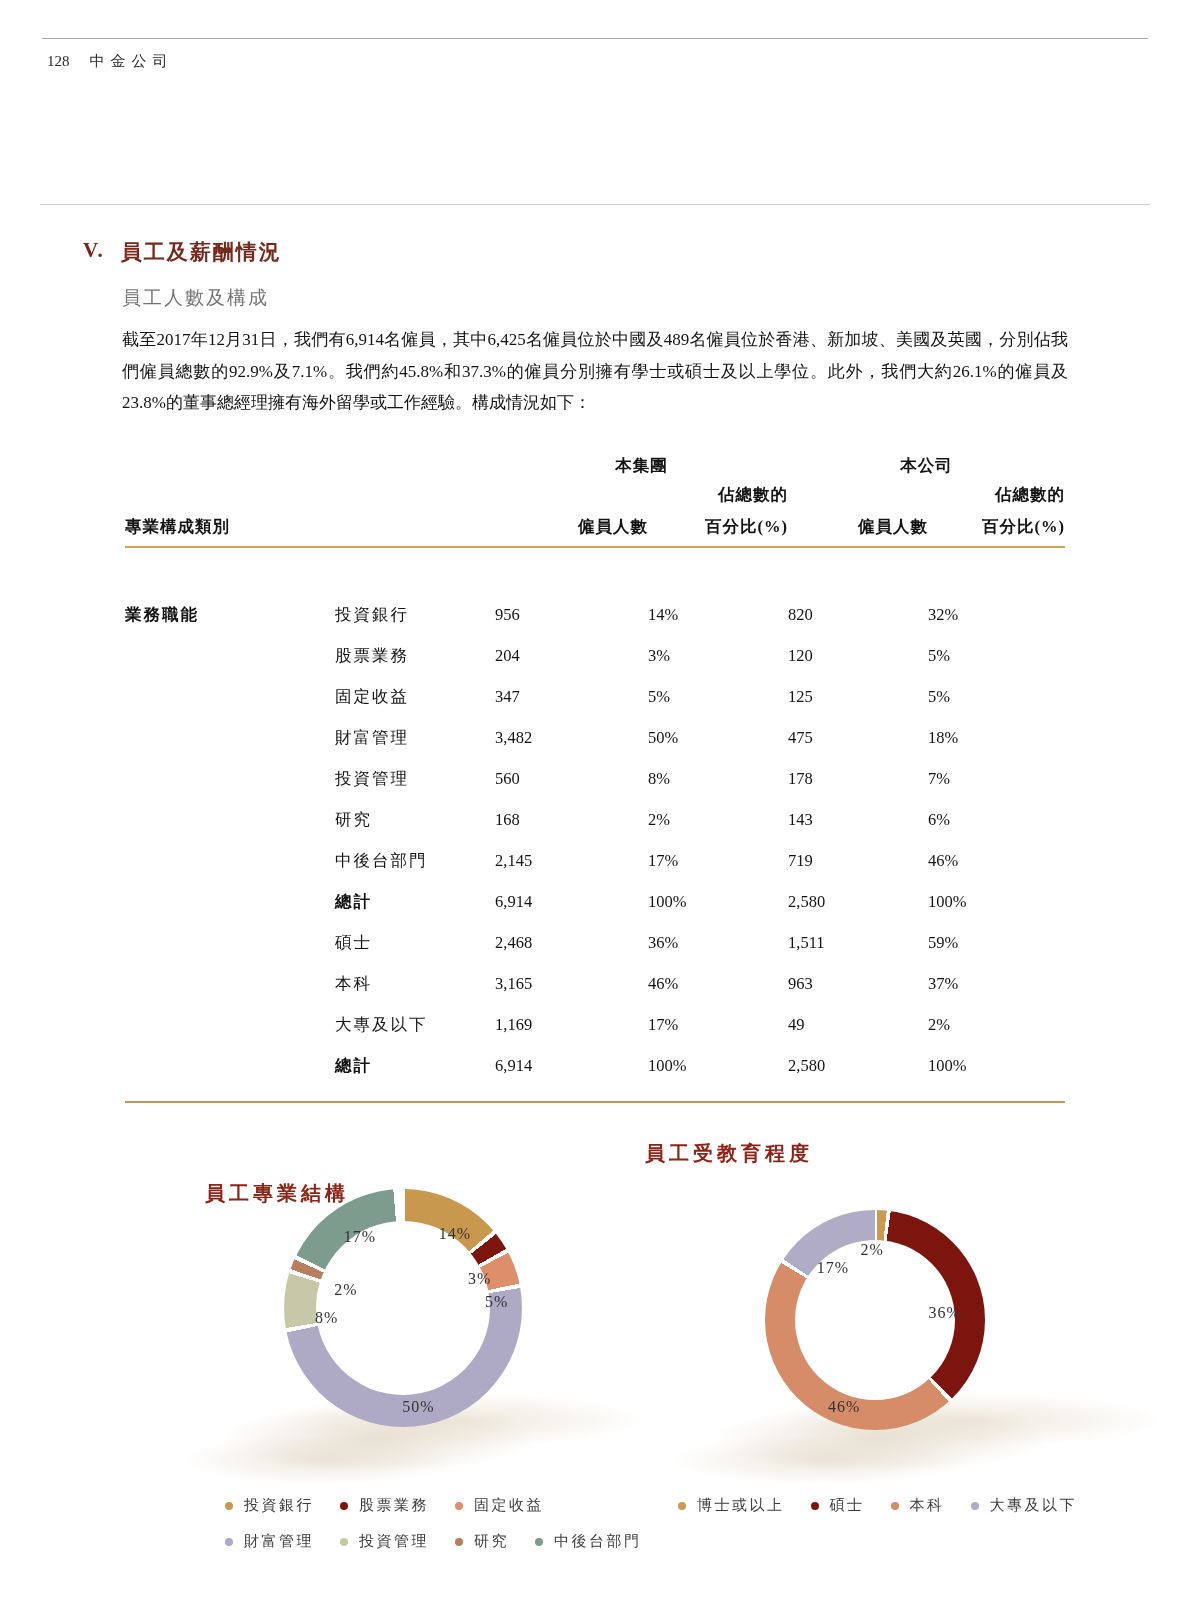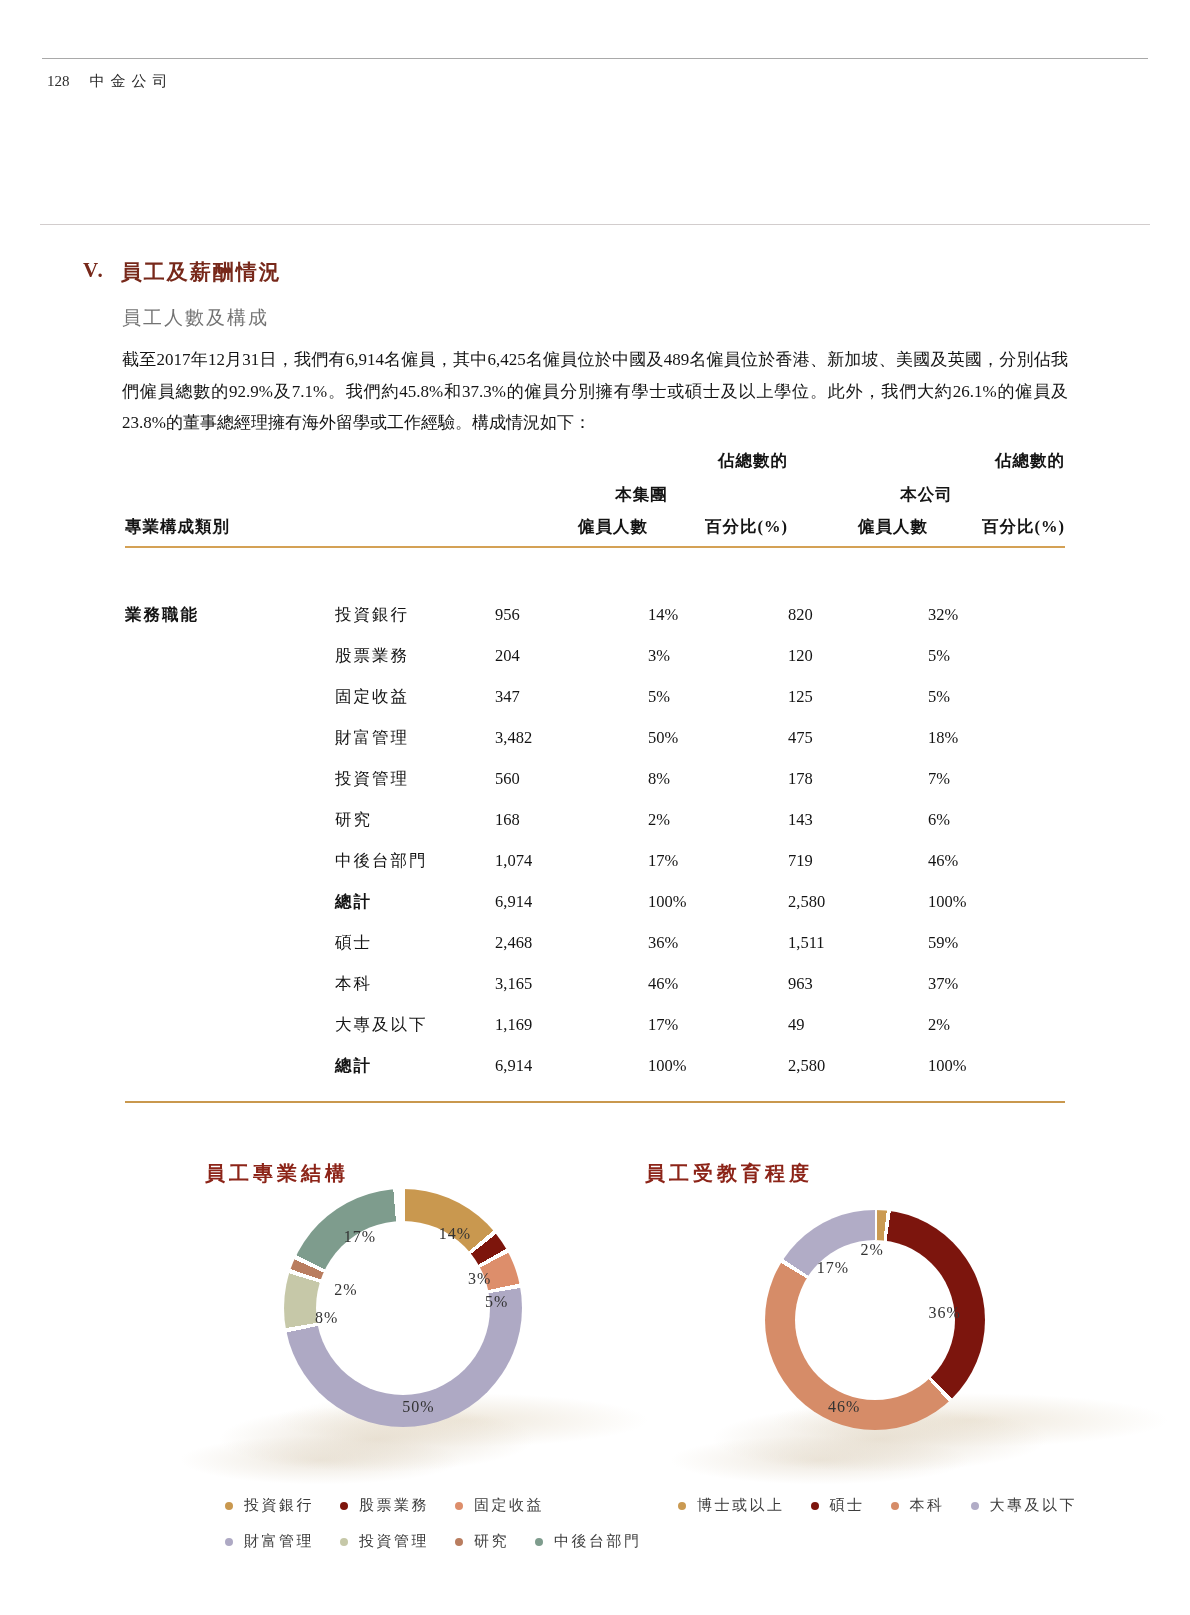--- a/index.html
+++ b/index.html
@@ -1,18 +1,18 @@
 <!DOCTYPE html>
 <html><head>
 <meta charset="utf-8">
 <style>
   html,body{margin:0;padding:0;background:#ffffff;}
   .page{position:relative;width:1190px;height:1615px;background:#ffffff;overflow:hidden;
         font-family:"Liberation Serif","DejaVu Serif",serif;color:#1a1a1a;}
-  .abs{position:absolute;margin-top:20px;}
+  .abs{position:absolute;}
   .rule-top{left:42px;top:38px;width:1106px;height:1px;background:#a9a9a9;}
   .page-head{left:47px;top:52px;display:flex;align-items:baseline;gap:20px;font-size:15px;color:#2b2b2b;}
   .page-head .company{letter-spacing:6px;}
   .doc-title{left:83px;top:131px;font-size:34px;font-weight:bold;color:#7c1b12;letter-spacing:3px;}
   .rule-title{left:40px;top:204px;width:1110px;height:1px;background:#d2cdcd;}
   .sec-head{left:83px;top:238px;display:flex;gap:16px;font-size:21px;font-weight:bold;color:#77281a;letter-spacing:2px;}
   .sub-head{left:122px;top:285px;font-size:19px;font-weight:normal;color:#737373;letter-spacing:2px;}
   .para{left:122px;top:324px;width:946px;font-size:17px;line-height:31.5px;text-align:justify;color:#141414;}
   
   .emp-table{position:absolute;left:125px;top:443px;width:940px;border-collapse:collapse;font-size:16.5px;color:#141414;}
@@ -73,31 +73,31 @@
   <table class="emp-table">
     <colgroup>
       <col style="width:210px">
         <col style="width:160px">
         <col style="width:153px">
       <col style="width:140px">
         <col style="width:140px">
         <col style="width:137px">
     </colgroup>
     <tbody>
-        <tr class="hdr hdr-r2">
+        <tr class="hdr hdr-r1">
+      <td colspan="2"></td>
+      <td colspan="2" class="t-center">本集團</td>
+      <td colspan="2" class="t-center">本公司</td>
+    </tr>
+    <tr class="hdr hdr-r2">
       <td colspan="2"></td>
       <td></td>
       <td class="t-right">佔總數的</td>
       <td></td>
       <td class="t-right">佔總數的</td>
-    </tr>
-    <tr class="hdr hdr-r1">
-      <td colspan="2"></td>
-      <td colspan="2" class="t-center">本集團</td>
-      <td colspan="2" class="t-center">本公司</td>
     </tr>
     <tr class="hdr hdr-r3">
       <td colspan="2">專業構成類別</td>
       <td class="t-right">僱員人數</td>
       <td class="t-right">百分比(%)</td>
       <td class="t-right">僱員人數</td>
       <td class="t-right">百分比(%)</td>
     </tr>
     <tr class="spacer-row">
           <td colspan="6"></td>
@@ -147,21 +147,21 @@
       <td class="c-group"></td>
       <td class="c-label">研究</td>
       <td class="c-num">168</td>
       <td class="c-num">2%</td>
       <td class="c-num">143</td>
       <td class="c-num">6%</td>
     </tr>
     <tr class="body-row">
       <td class="c-group"></td>
       <td class="c-label">中後台部門</td>
-      <td class="c-num">1,074</td>
+      <td class="c-num">2,145</td>
       <td class="c-num">17%</td>
       <td class="c-num">719</td>
       <td class="c-num">46%</td>
     </tr>
     <tr class="body-row total-row">
       <td class="c-group"></td>
       <td class="c-label">總計</td>
       <td class="c-num">6,914</td>
       <td class="c-num">100%</td>
       <td class="c-num">2,580</td>
@@ -201,21 +201,21 @@
     </tr>
     <tr class="rule-row">
           <td colspan="6"></td>
         </tr>
   </tbody>
     </table>
 
   <div class="watermark" style="left:180px;top:1370px;width:470px;height:125px;"></div>
   <div class="watermark" style="left:670px;top:1370px;width:500px;height:125px;"></div>
 
-  <div class="abs chart-title" style="left:205px;top:1140px;">員工專業結構</div>
+  <div class="abs chart-title" style="left:205px;top:1180px;">員工專業結構</div>
   <div class="abs chart-title" style="left:645px;top:1140px;">員工受教育程度</div>
 
   <div class="donut-wrap" style="left:284px;top:1189px;width:238px;height:238px;">
     <div class="donut-ring" style="background: conic-gradient(rgb(255, 255, 255) 0%, rgb(255, 255, 255) 0.3%, rgb(201, 152, 79) 0.3%, rgb(201, 152, 79) 13.7%, rgb(255, 255, 255) 13.7%, rgb(255, 255, 255) 14%, rgb(255, 255, 255) 14%, rgb(255, 255, 255) 14.3%, rgb(125, 21, 12) 14.3%, rgb(125, 21, 12) 16.7%, rgb(255, 255, 255) 16.7%, rgb(255, 255, 255) 17%, rgb(255, 255, 255) 17%, rgb(255, 255, 255) 17.3%, rgb(221, 142, 107) 17.3%, rgb(221, 142, 107) 21.7%, rgb(255, 255, 255) 21.7%, rgb(255, 255, 255) 22%, rgb(255, 255, 255) 22%, rgb(255, 255, 255) 22.3%, rgb(174, 169, 196) 22.3%, rgb(174, 169, 196) 71.7%, rgb(255, 255, 255) 71.7%, rgb(255, 255, 255) 72%, rgb(255, 255, 255) 72%, rgb(255, 255, 255) 72.3%, rgb(198, 200, 168) 72.3%, rgb(198, 200, 168) 79.7%, rgb(255, 255, 255) 79.7%, rgb(255, 255, 255) 80%, rgb(255, 255, 255) 80%, rgb(255, 255, 255) 80.3%, rgb(185, 125, 95) 80.3%, rgb(185, 125, 95) 81.7%, rgb(255, 255, 255) 81.7%, rgb(255, 255, 255) 82%, rgb(255, 255, 255) 82%, rgb(255, 255, 255) 82.3%, rgb(126, 156, 141) 82.3%, rgb(126, 156, 141) 98.7%, rgb(255, 255, 255) 98.7%, rgb(255, 255, 255) 99%);"></div>
     <div class="donut-hole" style="width:174px;height:174px;"></div>
   <span class="pct-label" style="left: 170.879px; top: 45.457px;">14%</span>
       <span class="pct-label" style="left: 195.757px; top: 90.149px;">3%</span>
       <span class="pct-label" style="left: 212.793px; top: 112.77px;">5%</span>
       <span class="pct-label" style="left: 134.299px; top: 217.823px;">50%</span>
       <span class="pct-label" style="left: 42.6413px; top: 128.917px;">8%</span>

